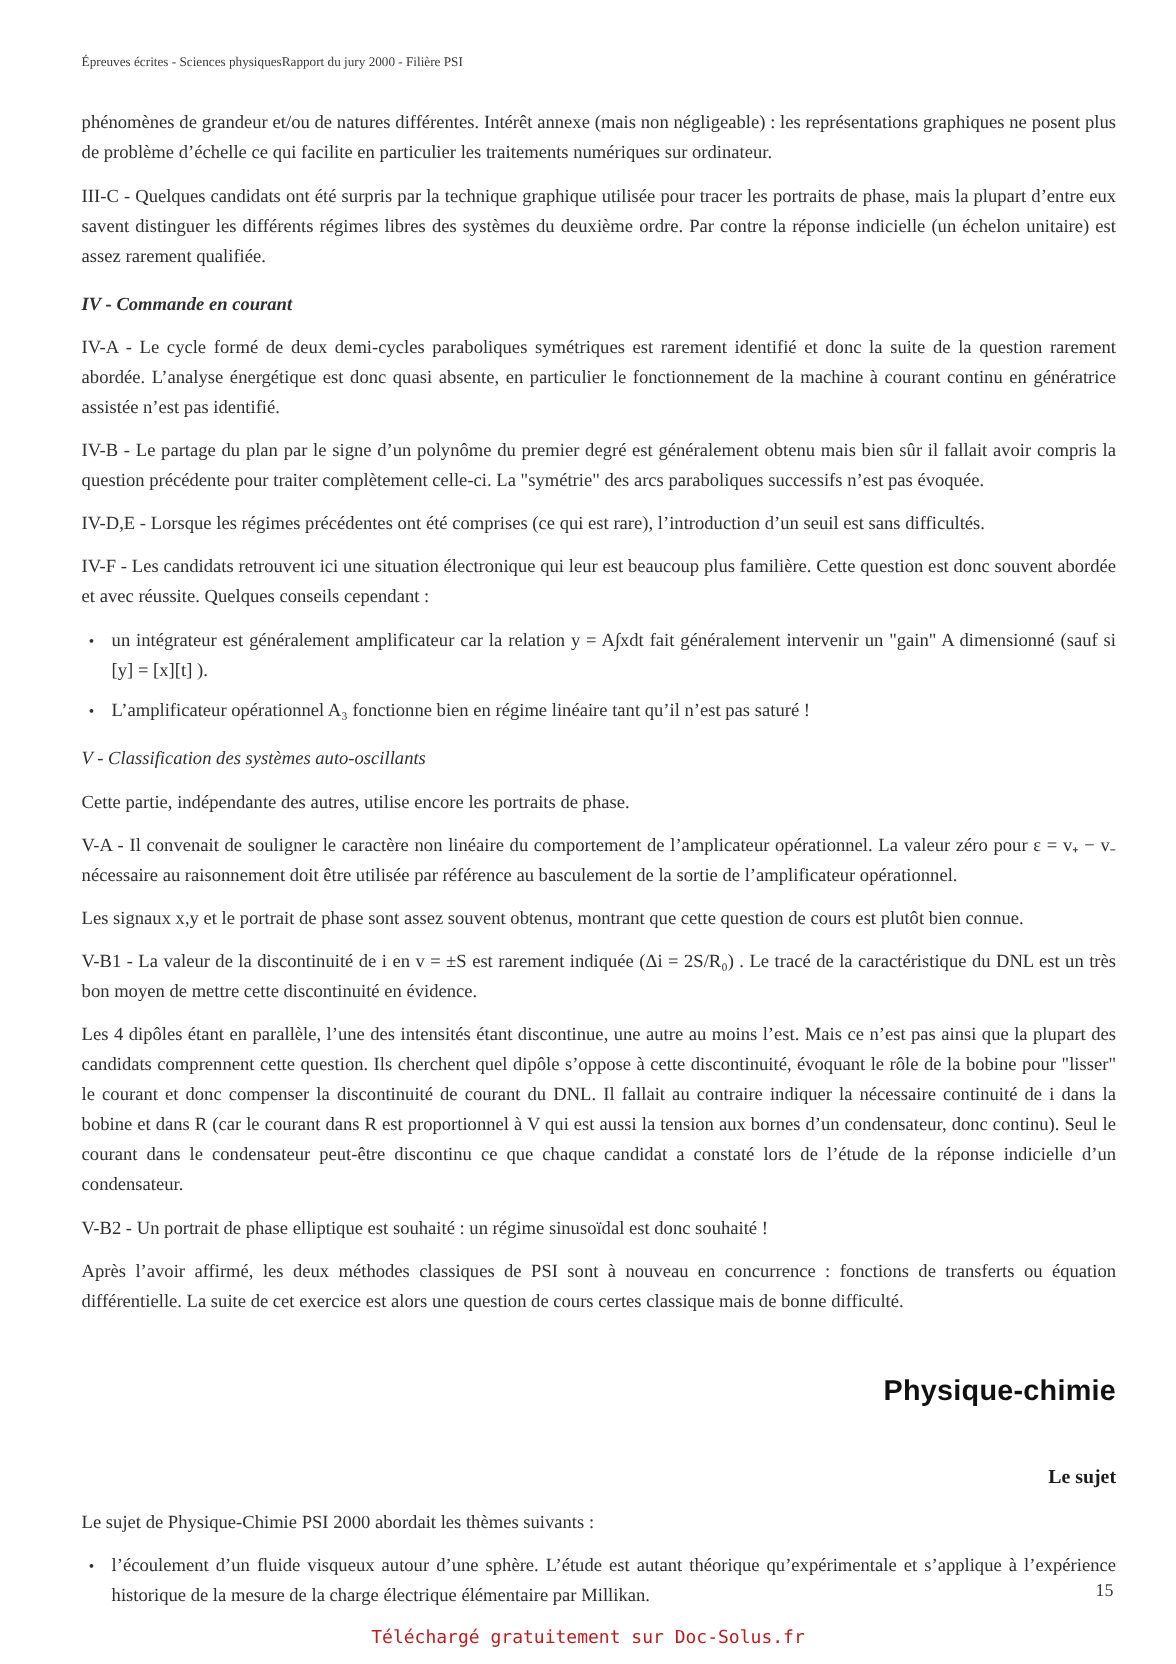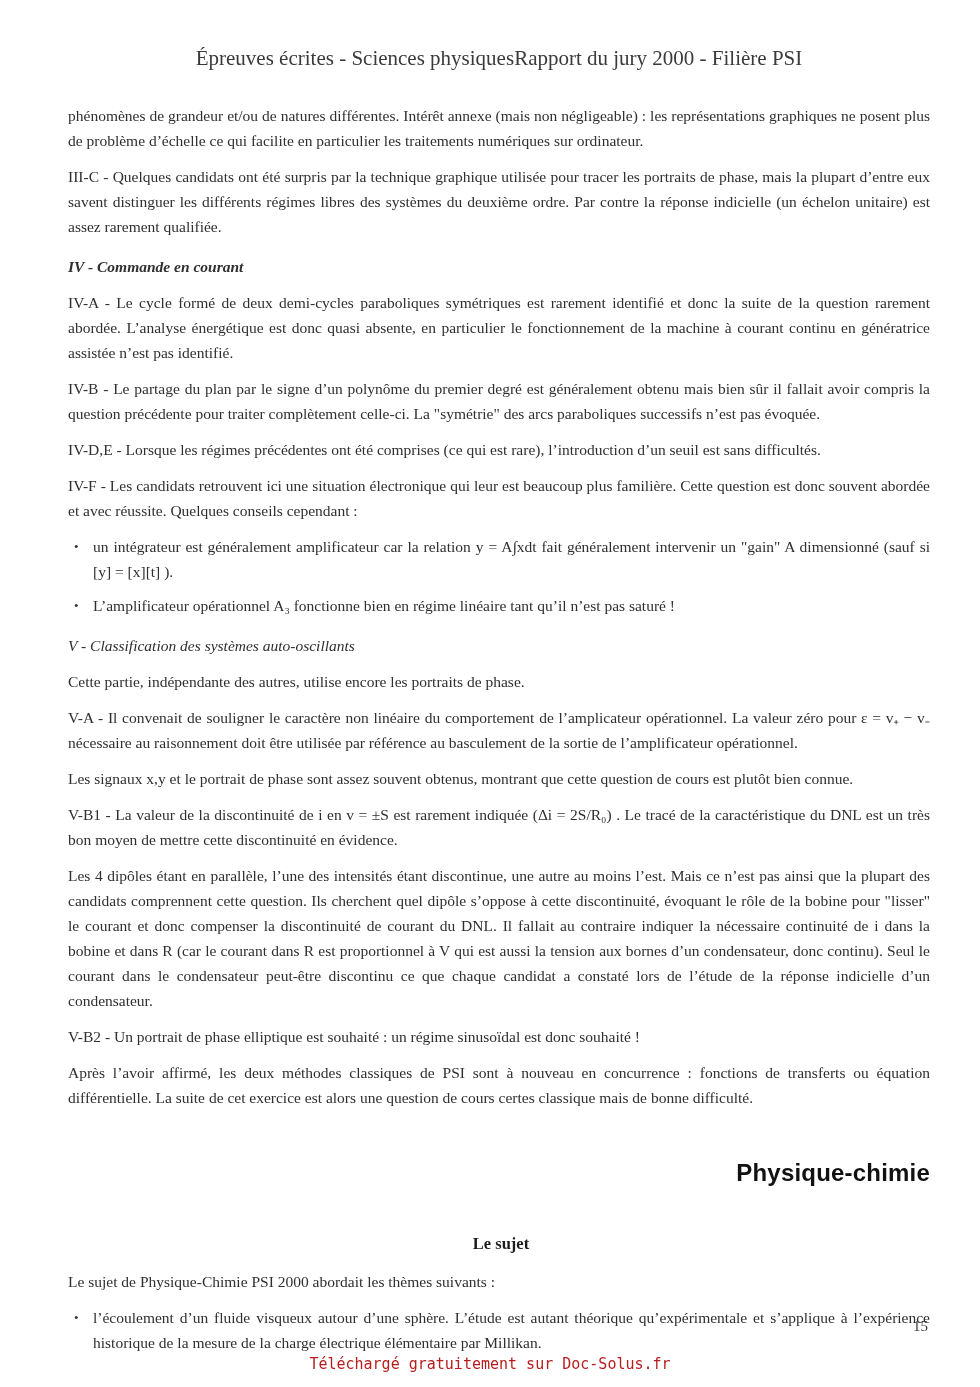--- a/index.html
+++ b/index.html
@@ -13,23 +13,23 @@
     height: 1387px;
     margin: 0 auto;
     background: #ffffff;
     font-family: "Liberation Serif", serif;
     color: #2f2f2f;
     overflow: hidden;
     box-sizing: border-box;
   }
   .running-header {
     display: flex;
-    justify-content: center;
+    justify-content: flex-start;
     padding: 46px 50px 0 68px;
-    font-size: 21px;
+    font-size: 11px;
     color: #3a3a3a;
   }
   .content {
     margin: 32px 50px 0 68px;
     font-size: 15.5px;
     line-height: 25px;
     text-align: justify;
   }
   p.para {
     margin: 0 0 11px 0;
@@ -62,21 +62,21 @@
     text-align: right;
     color: #111111;
     margin: 50px 0 46px 0;
     letter-spacing: 0.2px;
   }
   .sub-heading {
     font-weight: bold;
     font-size: 16.5px;
     color: #1c1c1c;
     margin: 0 0 13px 4px;
-    text-align: center;
+    text-align: right;
   }
   .page-number {
     position: absolute;
     right: 52px;
     bottom: 52px;
     font-size: 15px;
     color: #3a3a3a;
   }
   .watermark {
     position: absolute;

